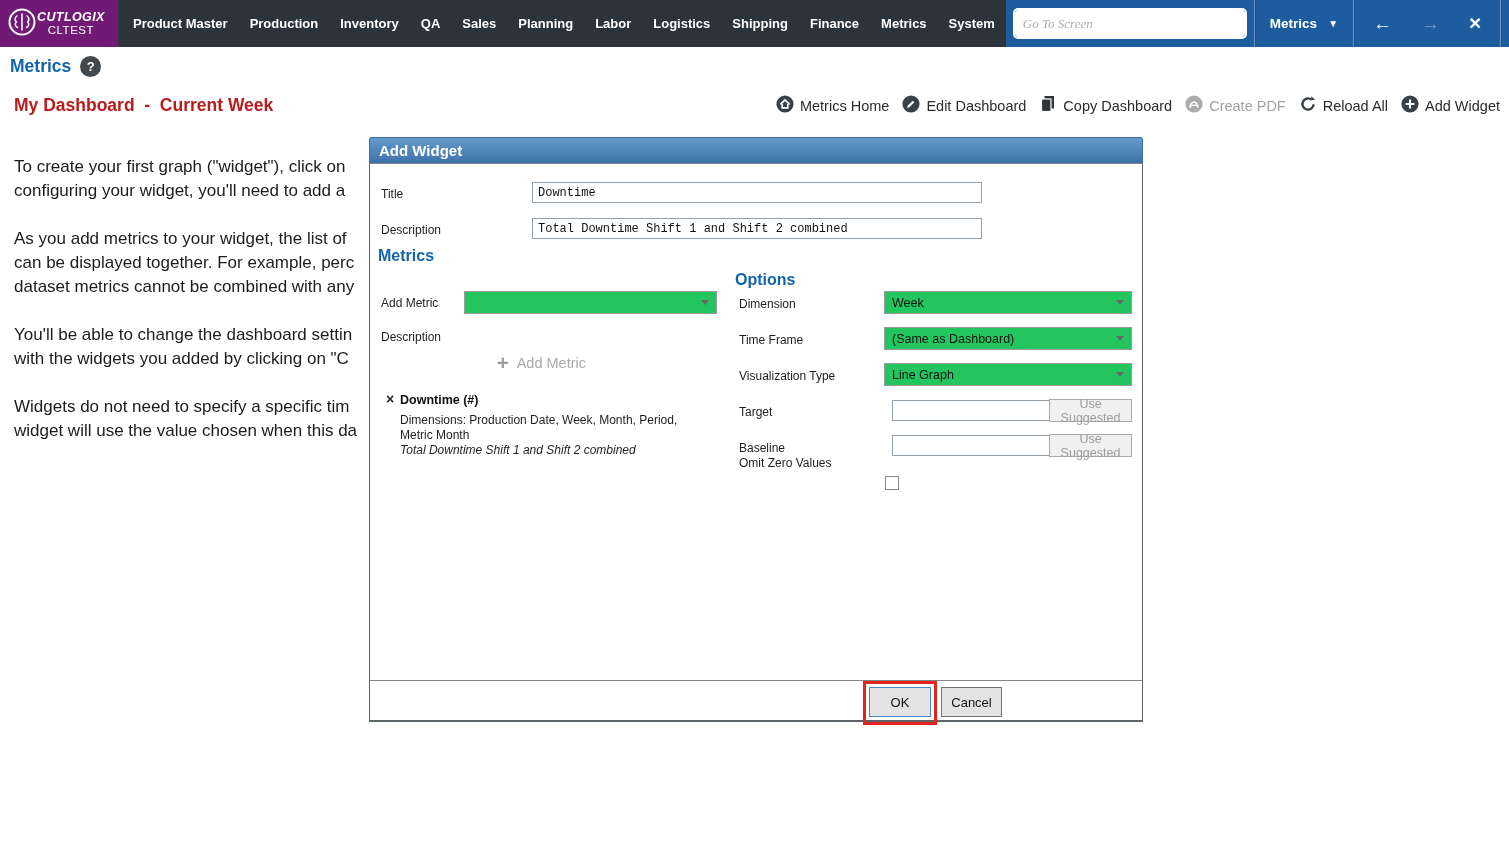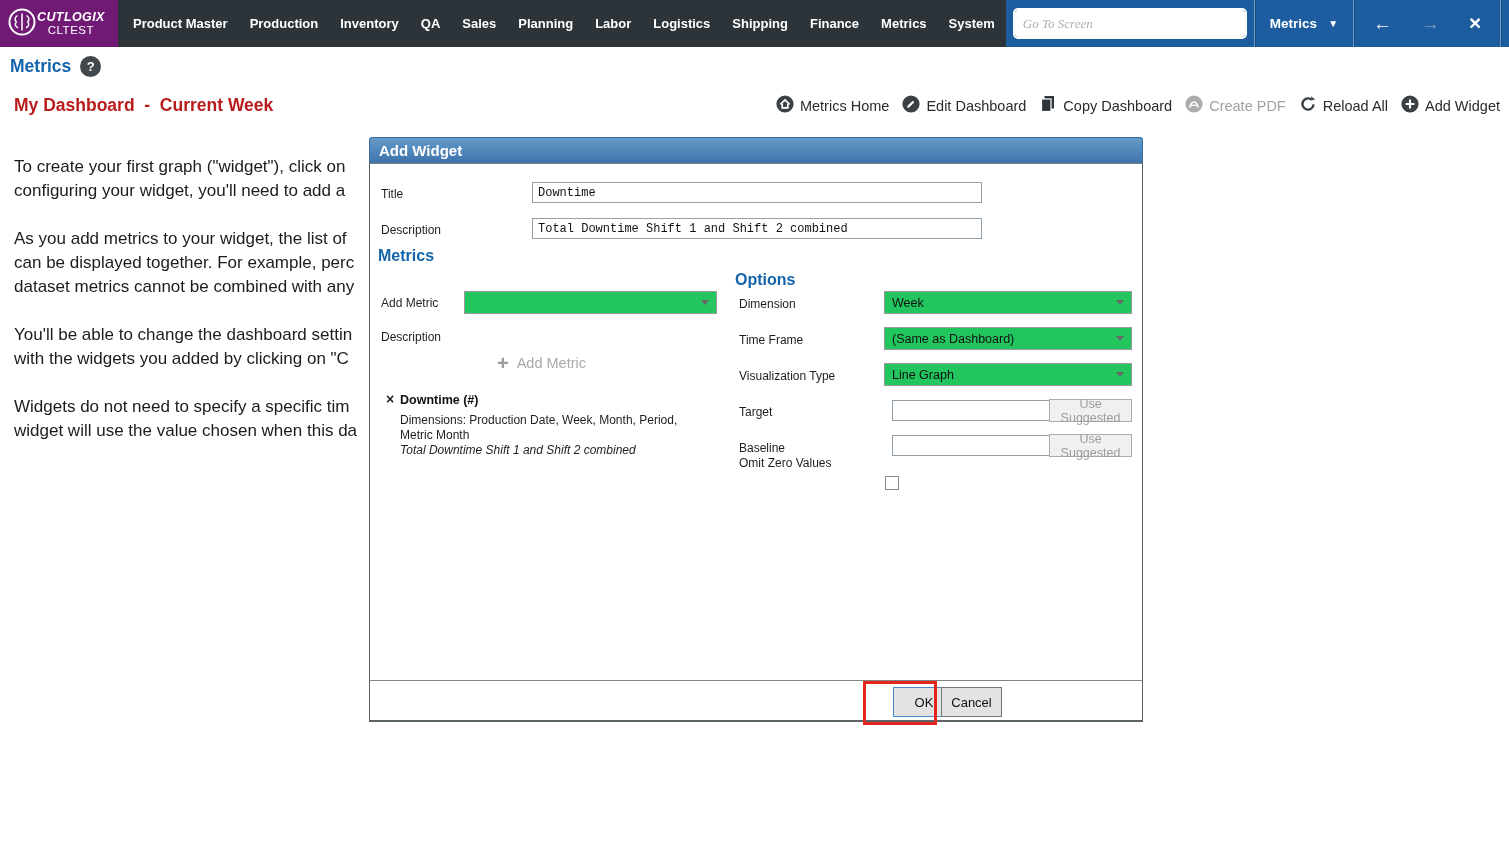--- a/index.html
+++ b/index.html
@@ -87,21 +87,21 @@
 
   .sugg-btn { position:absolute; left:680px; width:83px; height:23px; background:#f0f0f0;
     border:1px solid #ababab; color:#9d9d9d; font-size:12.5px; display:flex; align-items:center;
     justify-content:center; cursor:pointer; font-family:inherit; }
   .checkbox { position:absolute; left:516px; top:339px; width:14px; height:14px;
     border:1px solid #8a8a8a; background:#fff; cursor:pointer; }
 
   .footer-line { position:absolute; left:0; right:0; top:543px; border-top:1px solid #848484; }
   .dlg-btn { position:absolute; height:30px; background:#e3e3e3; font-size:13px; color:#111;
     display:flex; align-items:center; justify-content:center; cursor:pointer; font-family:inherit; }
-  .ok-btn { left:500px; top:550px; width:62px; border:1px solid #4a8ac9;margin-left:24px; }
+  .ok-btn { left:500px; top:550px; width:62px; border:1px solid #4a8ac9; }
   .cancel-btn { left:572px; top:550px; width:61px; border:1px solid #757575; }
   .red-box { position:absolute; left:494px; top:544px; width:74px; height:44px;
     border:3px solid #e3261d; pointer-events:none; z-index:5; }
 </style>
 </head>
 <body>
 
 <div class="navbar">
   <div class="logo-block">
     <span>

